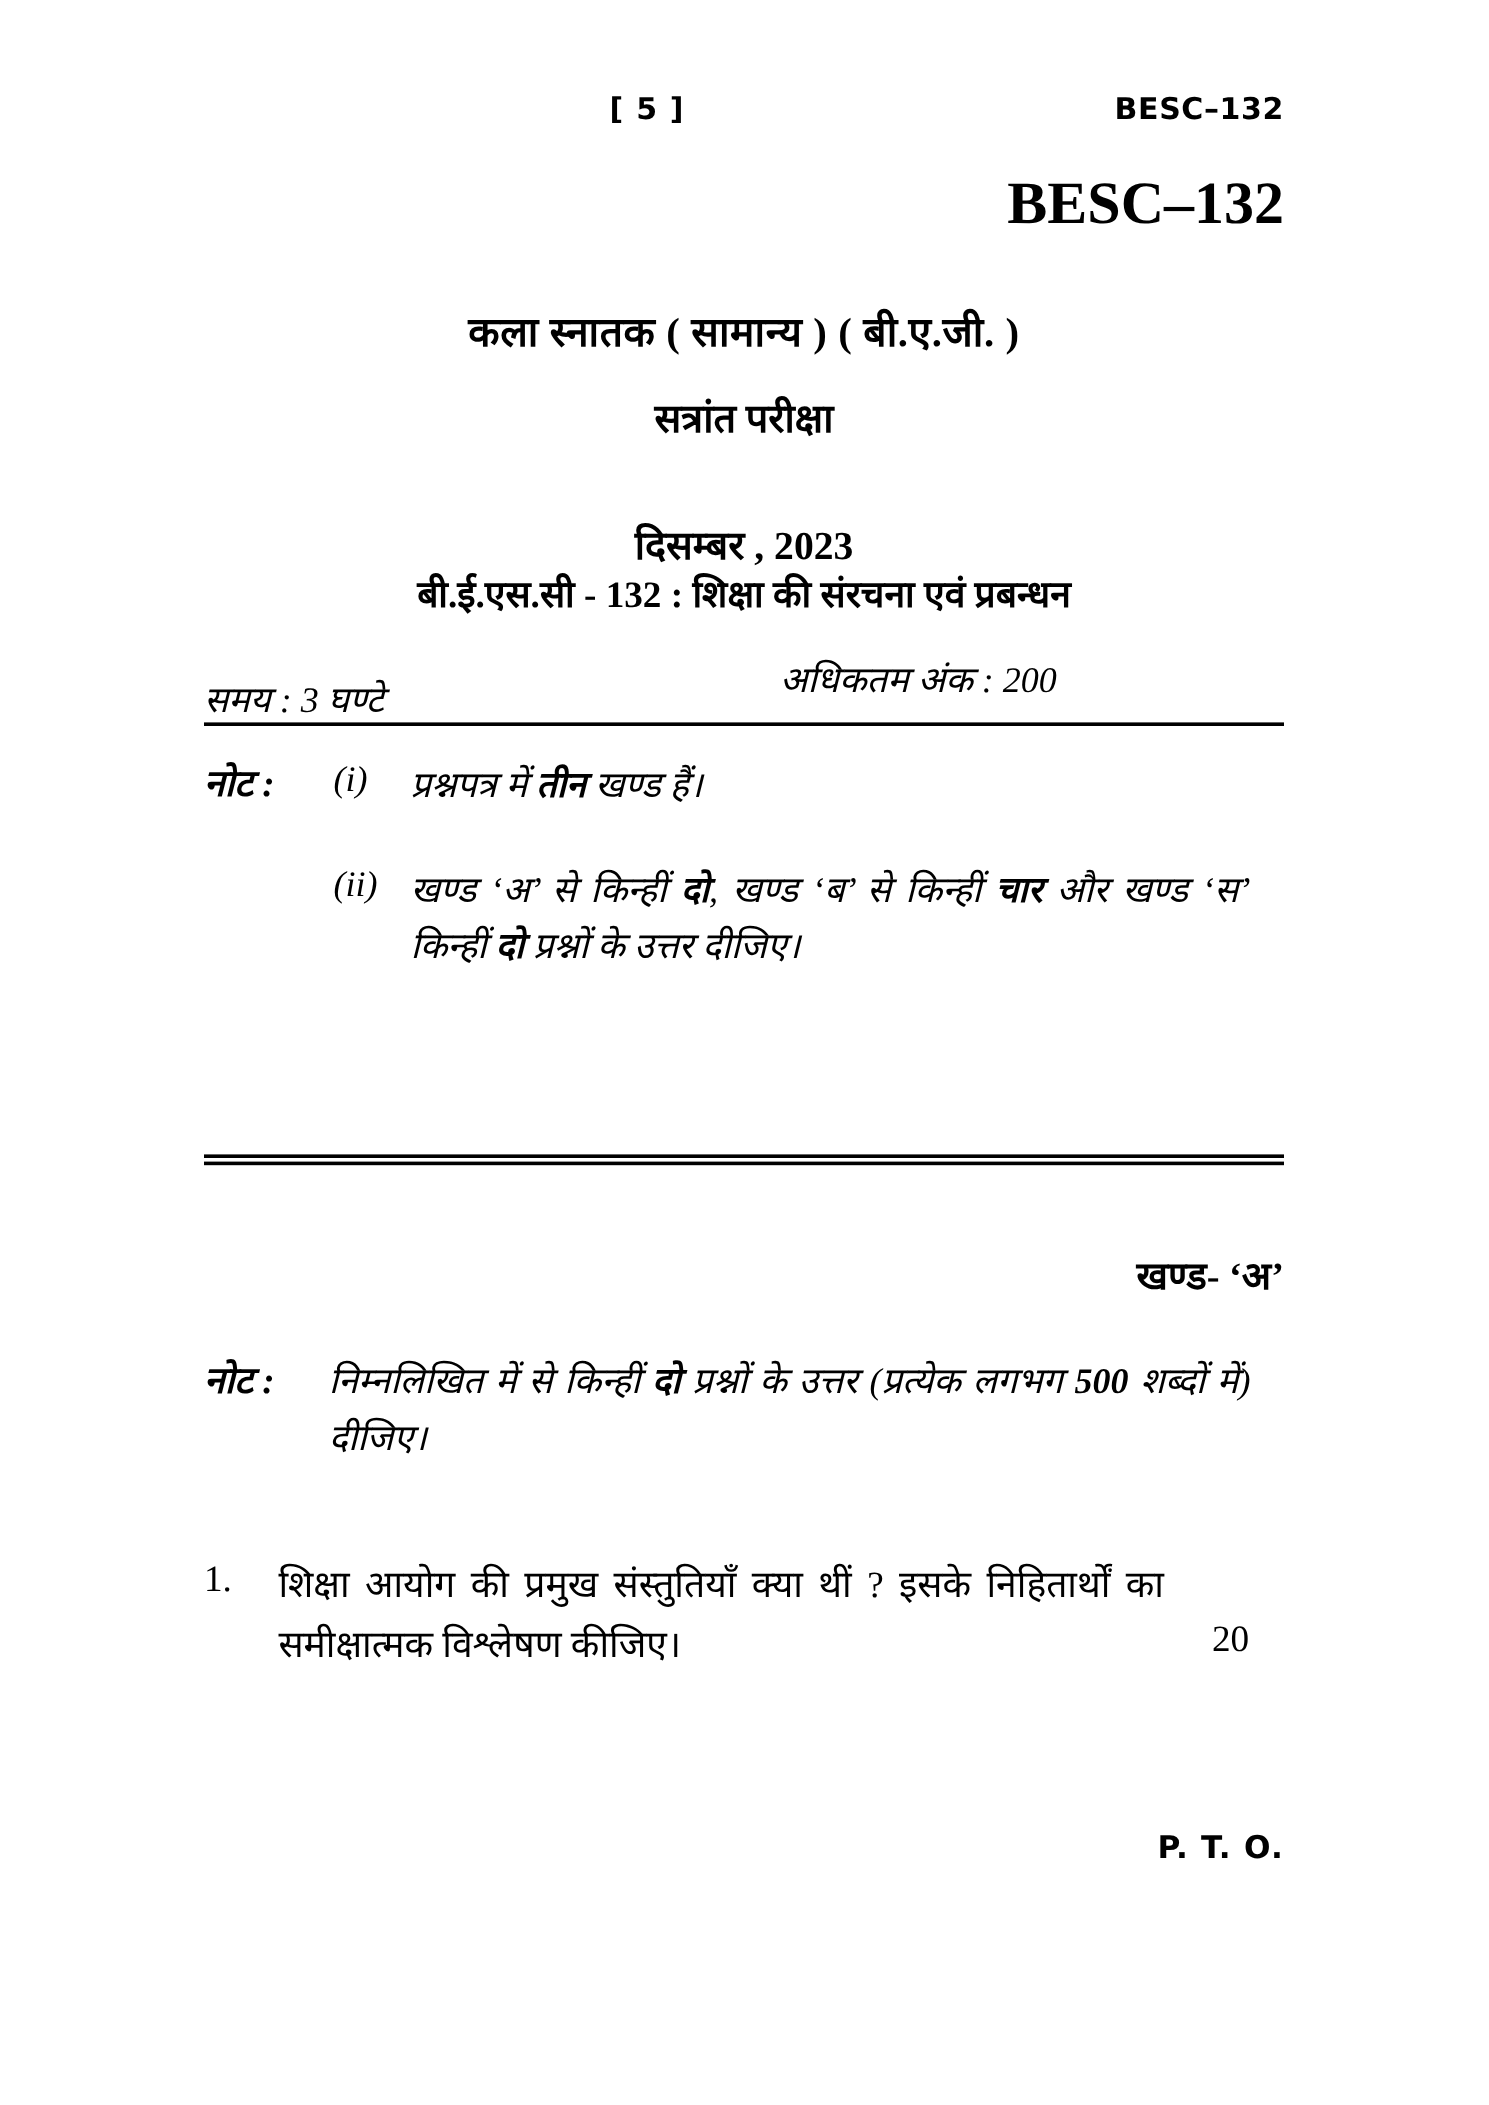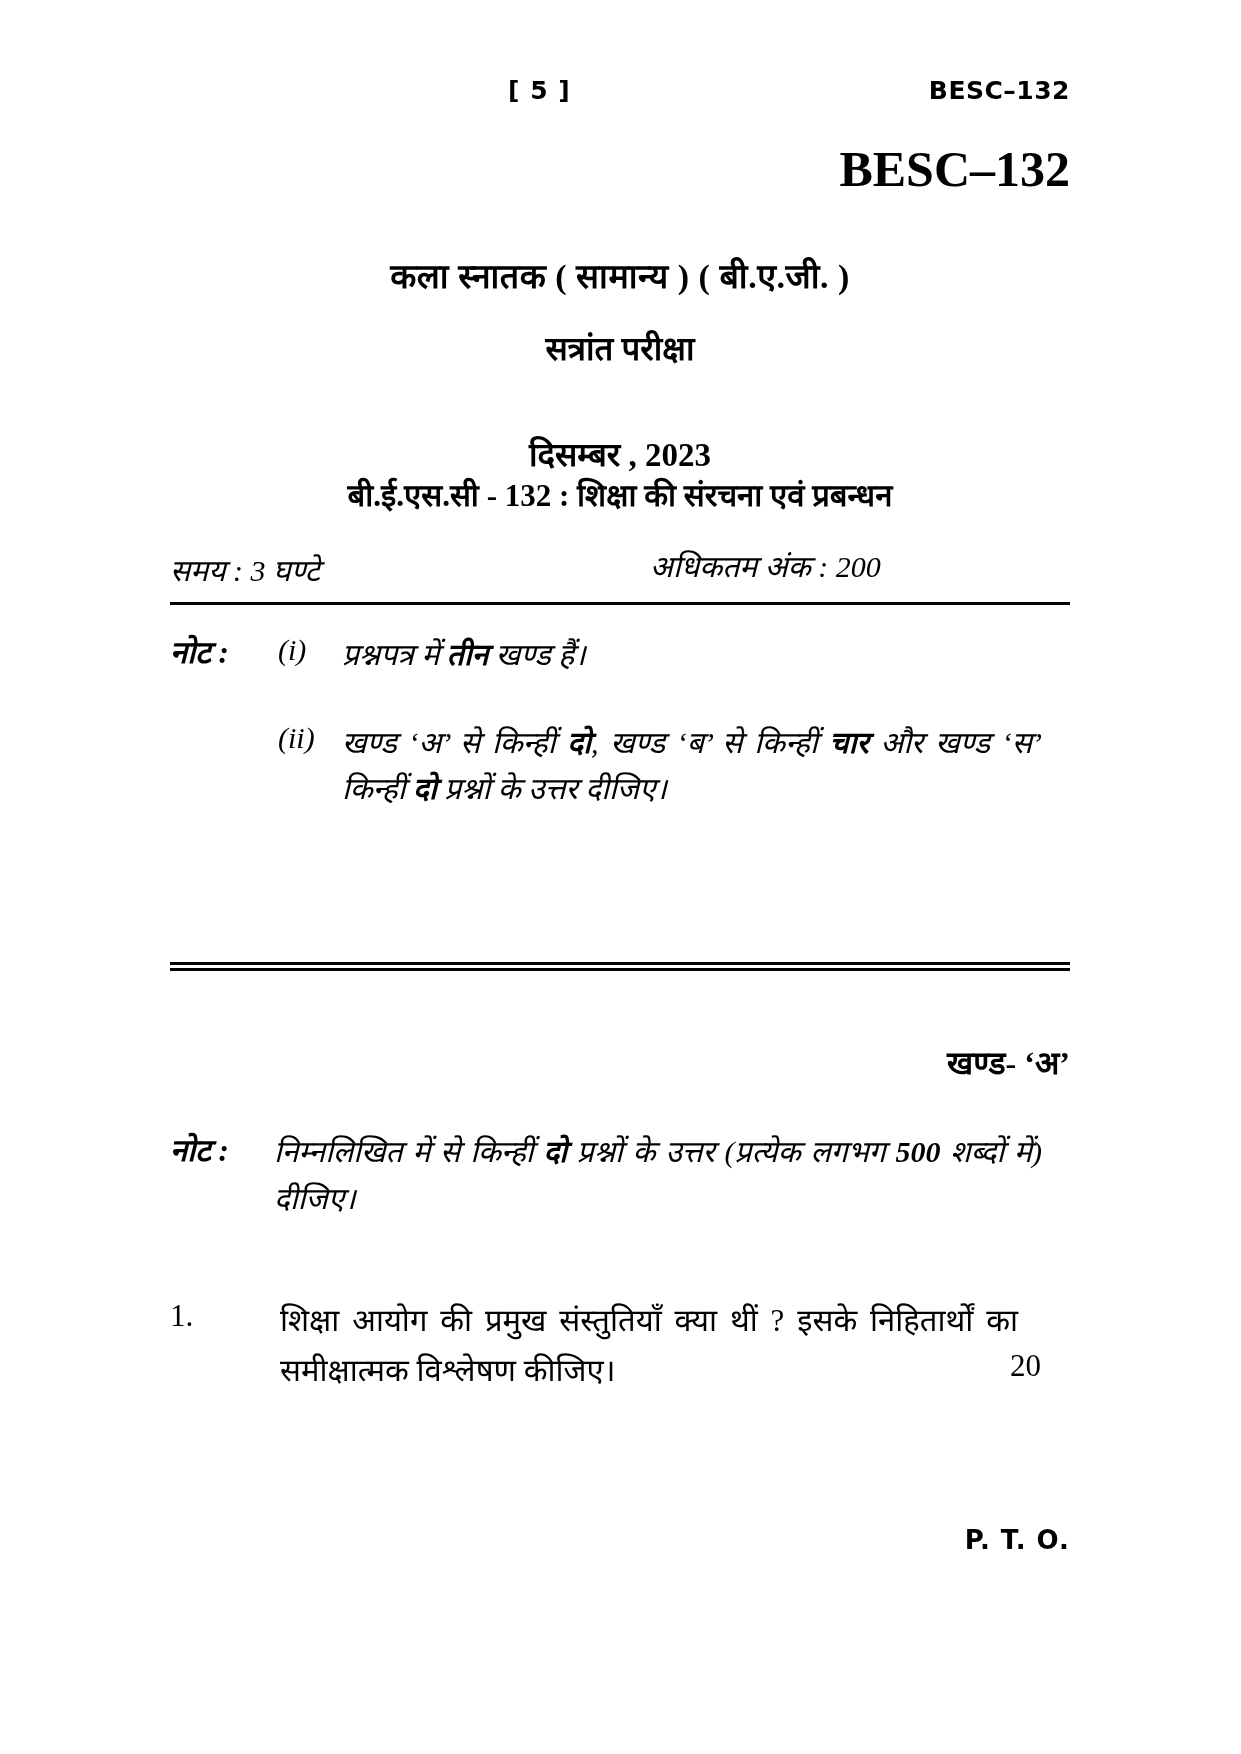--- a/index.html
+++ b/index.html
@@ -87,21 +87,21 @@
     left: 170px;
     top: 545px;
     width: 900px;
     height: 40px;
     font-family: "Liberation Serif", "DejaVu Serif", serif;
     font-style: italic;
     font-size: 30px;
   }
   .timemarks .time {
     position: absolute;
-    left: 0; top: 4px;
+    left: 0; top: 16px;
     white-space: nowrap;
   }
   .timemarks .marks {
     position: absolute;
     left: 480px; top: 0;
     white-space: nowrap;
   }
 
   
   .rule-thin {
@@ -217,21 +217,20 @@
   }
   .question .qtxt {
     position: absolute;
     left: 62px;
     top: 0;
     width: 738px;
     font-family: "Liberation Serif", "DejaVu Serif", serif;
     font-size: 31px;
     line-height: 1.6;
     text-align: justify;
-    margin-left: 48px;
   }
   .question .qmarks {
     position: absolute;
     left: 840px;
     top: 52px;
     font-family: "Liberation Serif", "DejaVu Serif", serif;
     font-size: 31px;
     white-space: nowrap;
   }
 

